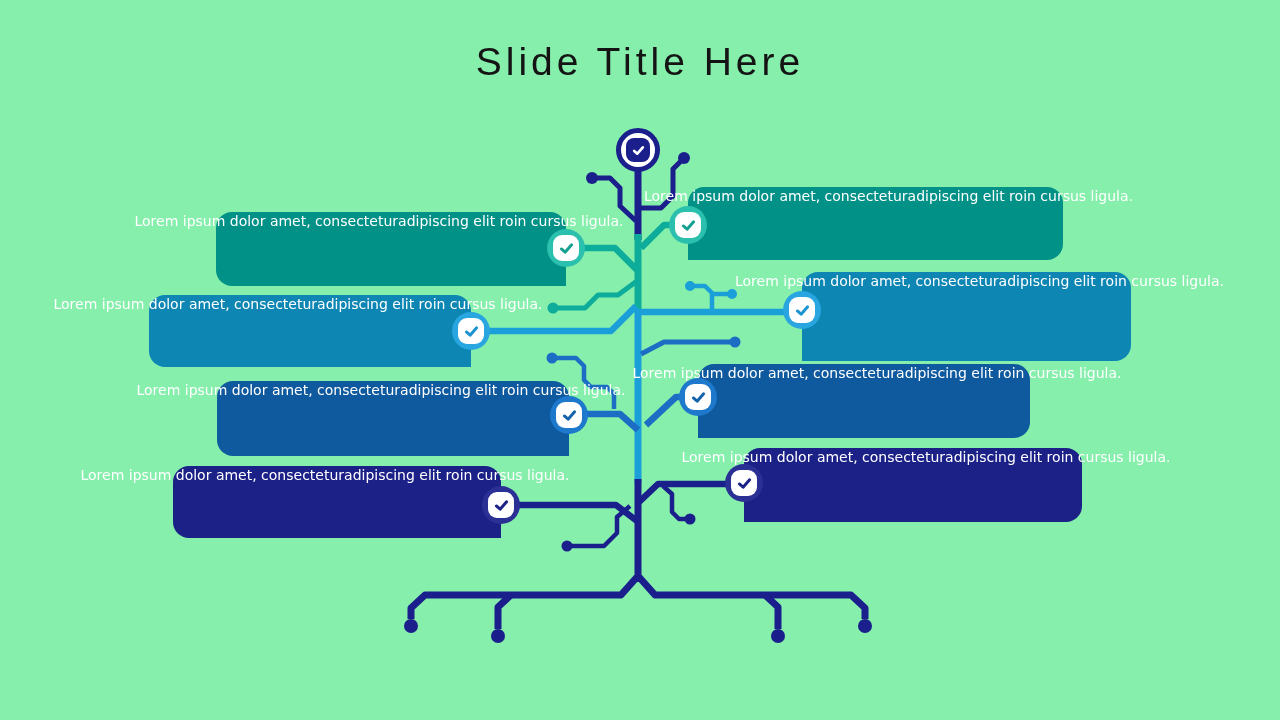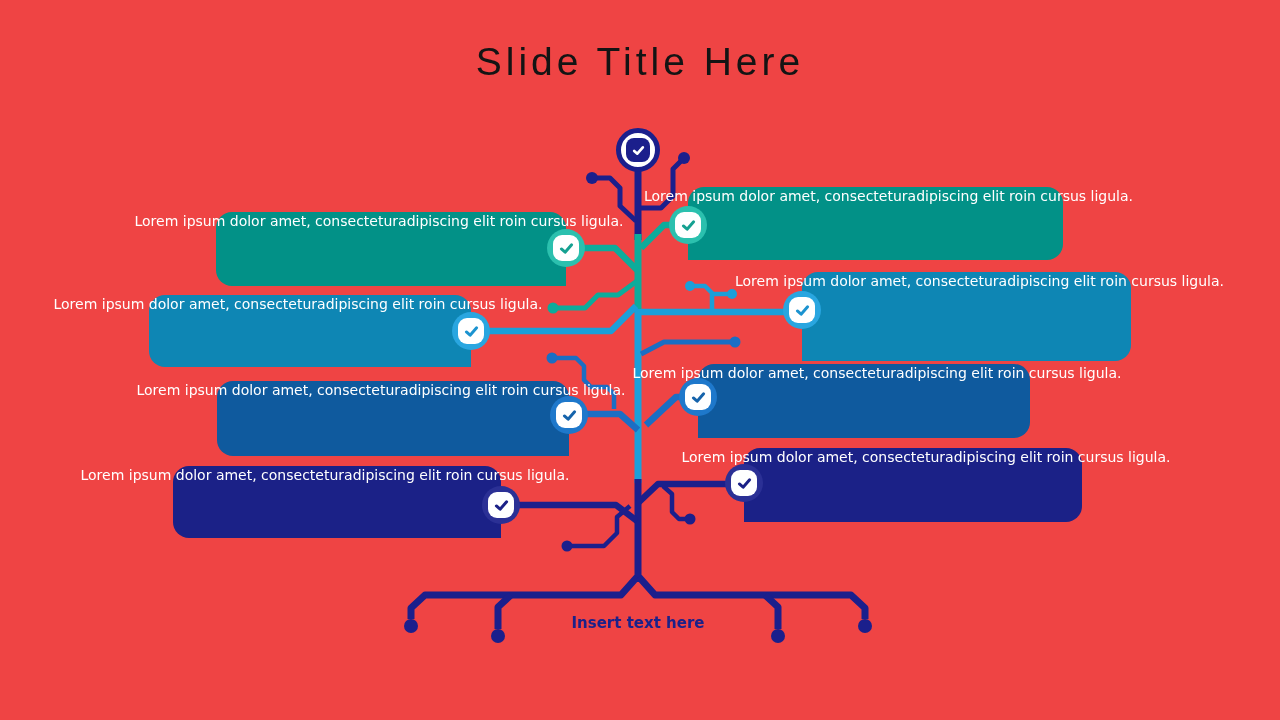--- a/index.html
+++ b/index.html
@@ -1,18 +1,18 @@
 <!DOCTYPE html>
 <html><head>
 <meta charset="utf-8">
 <style>
   html,body{margin:0;padding:0;}
   body{width:1280px;height:720px;position:relative;overflow:hidden;
        font-family:"DejaVu Sans", sans-serif;}
-  .stage{position:absolute;inset:0;width:1280px;height:720px;background:#ef4444;}
+  .stage{position:absolute;inset:0;width:1280px;height:720px;background:#86efac;}
 
   .title{position:absolute;top:40px;left:0;width:1280px;margin:0;
          text-align:center;font-family:"Liberation Sans", sans-serif;
          font-weight:400;font-size:39px;letter-spacing:4px;}
 
   svg.tree{position:absolute;left:0;top:0;width:1280px;height:720px;z-index:1;}
 
   .box{position:absolute;z-index:3;color:#ffffff;font-size:14px;line-height:19px;
        display:flex;flex-direction:row;justify-content:center;box-sizing:border-box;}
   .box span{display:block;white-space:nowrap;}
@@ -186,15 +186,14 @@
     <span>adipiscing elit roin cursus ligula.</span>
     <div class="badge on-left" style="top: 16px; background: rgb(43, 48, 149);">
       <div class="badge-core">
         <svg class="check" viewBox="0 0 16 14">
             <path d="M2.5 7.5 L6.5 11 L13.5 3" fill="none" stroke-width="3.2" stroke-linecap="round" stroke-linejoin="round" stroke="#1b2187"></path>
           </svg>
       </div>
     </div>
   </div>
 
-  <div class="root-label" style="color: rgb(27, 33, 137);">Insert text here</div>
 
 </div>
 
 </body></html>

